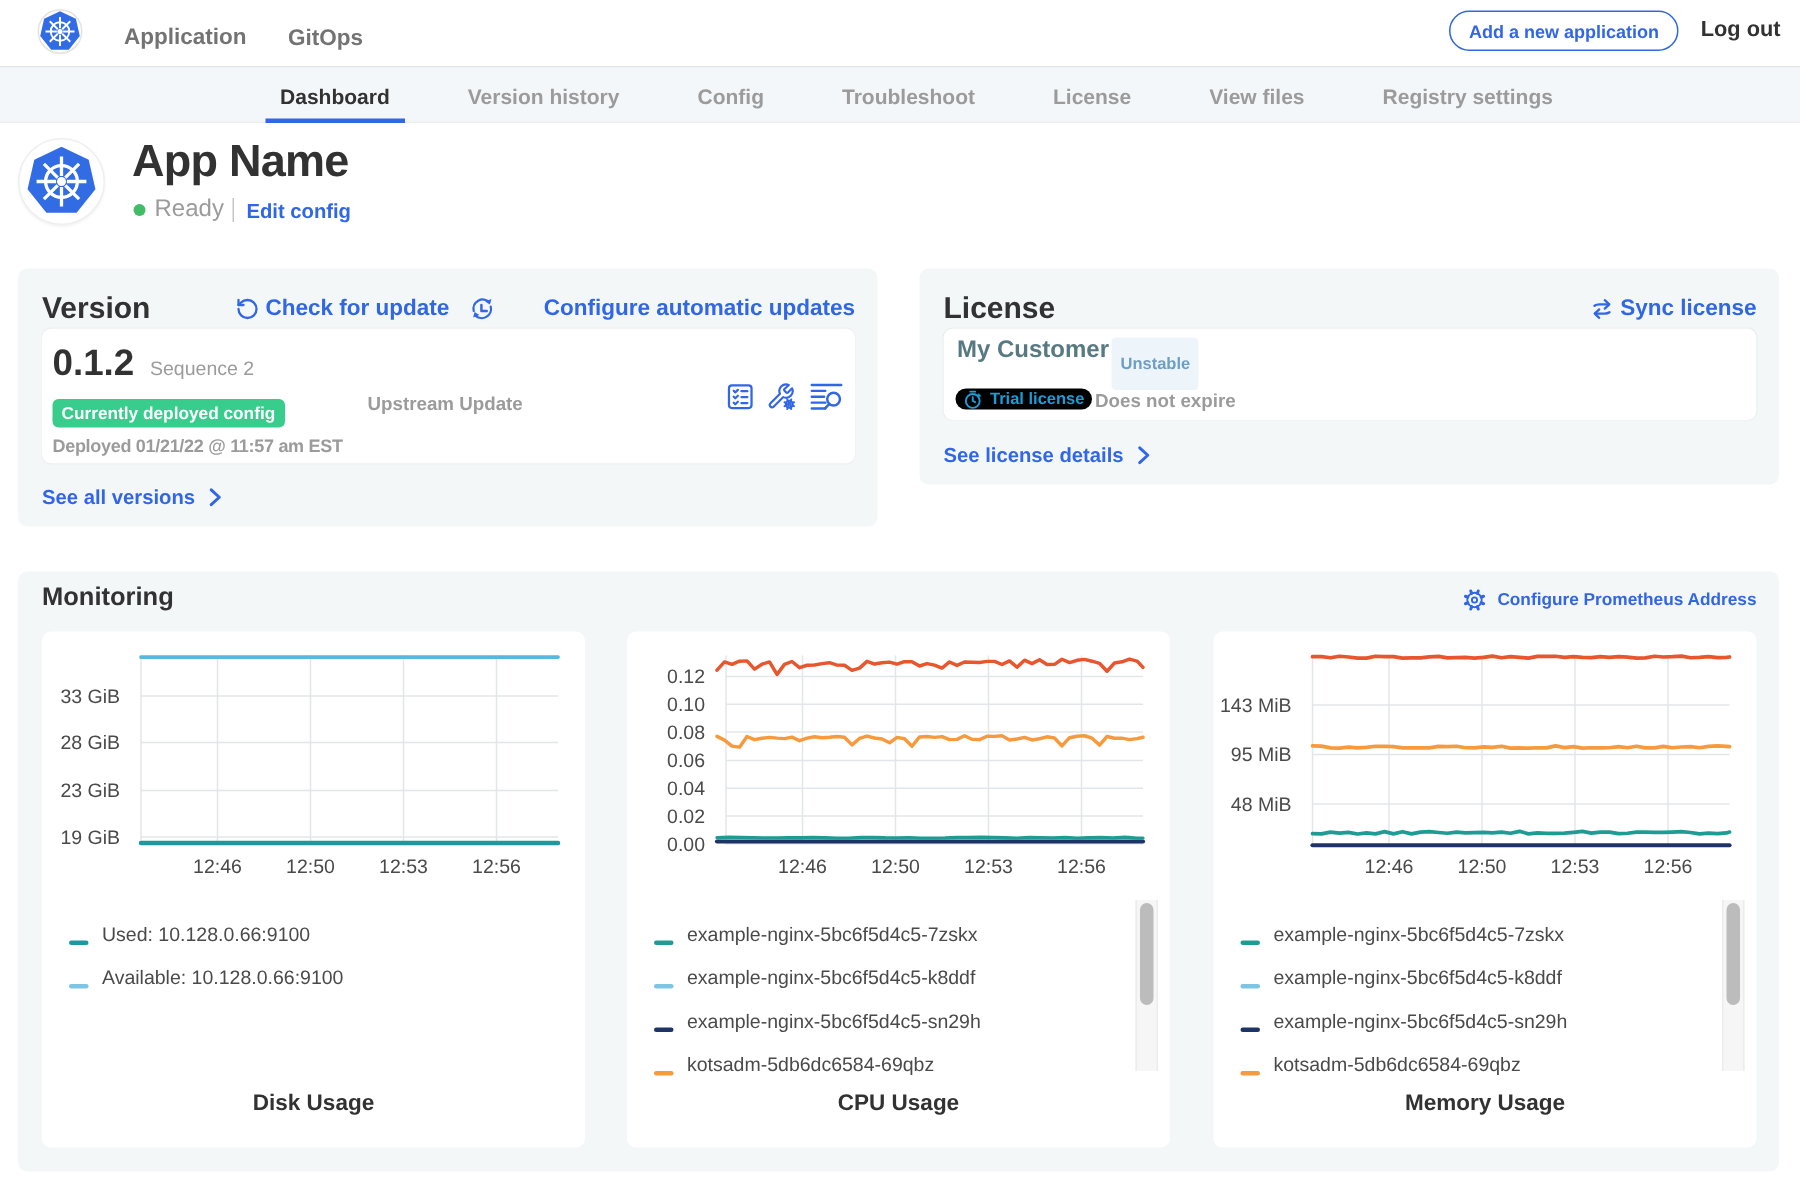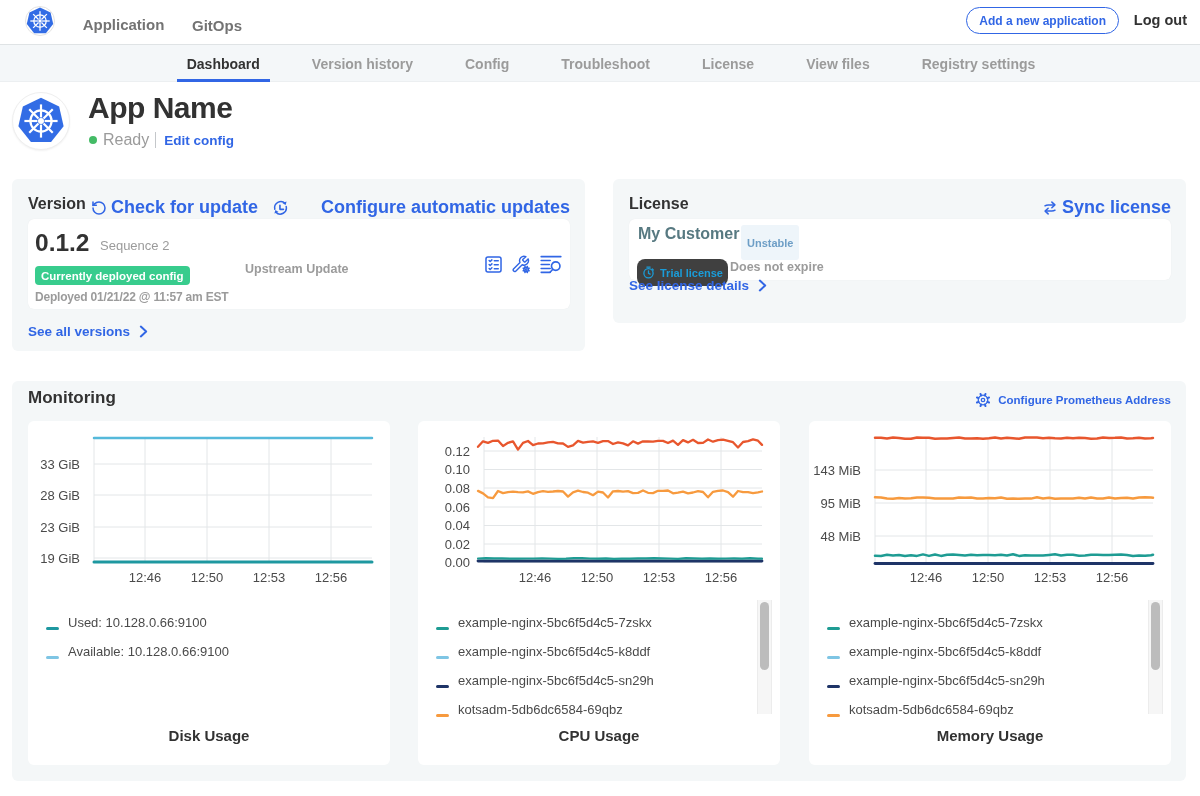--- a/index.html
+++ b/index.html
@@ -27,39 +27,39 @@
 .dot { width:8px; height:8px; border-radius:50%; background:#44bb66; margin-right:6px; }
 .ready { color:#9b9b9b; font-weight:400; }
 .vline { width:1px; height:16px; background:#c4c7ca; margin:0 8px 0 6px; }
 .editcfg { color:#3166e5; font-weight:700; font-size:13.5px; }
 
 
 .row1 { position:relative; height:203px; }
 .card { position:absolute; background:#f4f7f8; border-radius:6px; }
 .vcard { left:12px; top:1px; width:573px; height:172px; }
 .lcard { left:613px; top:1px; width:573px; height:144px; }
-.cardhead { position:absolute; top:16px; left:16px; font-size:16px; font-weight:700; color:#323232; }
-.headlinks { position:absolute; top:18px; right:15px; display:flex; align-items:flex-start; font-size:18px; font-weight:700; }
+.cardhead { position:absolute; top:16px; left:16px; font-size:20px; font-weight:700; color:#323232; }
+.headlinks { position:absolute; top:18px; right:15px; display:flex; align-items:flex-start; font-size:15px; font-weight:700; }
 .headlinks .lnk { display:flex; align-items:center; color:#3166e5; }
 .headlinks .lnk + .lnk { margin-left:14px;gap:28px; }
 .headlinks svg { margin-right:4px; }
 .innercard { position:absolute; left:16px; right:15px; background:#fff; border-radius:6px; box-shadow:0 0 1px rgba(0,0,0,.08); }
 .v-inner { top:40px; height:90px; }
 .l-inner { top:40px; height:61px; }
 .seelink { position:absolute; left:16px; font-size:13.5px; font-weight:700; color:#3166e5; display:flex; align-items:center; } .seelink svg { margin-left:5px; }
 .vernum { position:absolute; left:7px; top:12px; font-size:24.5px; line-height:24px; font-weight:700; color:#323232; }
 .seq { position:absolute; left:72px; top:19px; font-size:13px; color:#9b9b9b; }
 .deptag { position:absolute; left:7px; top:47px; height:19px; background:#38cc8d; border-radius:4px; color:#fff; font-size:11.5px; font-weight:700; display:flex; align-items:center; padding:0 6px; }
 .depdate { position:absolute; left:7px; top:71px; font-size:12px; letter-spacing:-.2px; font-weight:700; color:#9b9b9b; }
 .upstream { position:absolute; left:217px; top:43px; font-size:12.5px; font-weight:700; color:#9b9b9b; }
 .vicons { position:absolute; right:8px; top:36px; display:flex; align-items:center; }
 .vicons svg { margin-left:9px; }
 .custname { position:absolute; left:9px; top:6px; font-size:16px; font-weight:700; color:#577981; }
 .chanbadge { position:absolute; left:112px; top:6px; height:35px; padding:0 6px; background:#eef5fa; border-radius:3px; color:#6d9ec6; font-size:11px; font-weight:700; display:flex; align-items:center; }
-.trialchip { position:absolute; left:8px; top:40px; height:27px; padding:0 5px; background:#404040; border-radius:8px; color:#1a9cd8; font-size:11px; font-weight:700; display:flex; align-items:center; }
+.trialchip { position:absolute; left:8px; top:40px; height:14px; padding:0 5px; background:#000000; border-radius:8px; color:#1a9cd8; font-size:11px; font-weight:700; display:flex; align-items:center; }
 .trialchip svg { margin-right:5px; }
 .noexpire { position:absolute; left:101px; top:41px; font-size:12.5px; font-weight:700; color:#9b9b9b; }
 
 
 .moncard { position:absolute; left:12px; top:381px; width:1174px; height:400px; background:#f4f7f8; border-radius:6px; }
 .monhead { position:absolute; left:16px; top:7px; font-size:17px; font-weight:700; color:#323232; }
 .monlink { position:absolute; right:15px; top:11px; display:flex; align-items:center; font-size:11.5px; font-weight:700; color:#3166e5; }
 .monlink svg { margin-right:7px; }
 .chartcard { position:absolute; top:40px; width:362px; height:344px; background:#fff; border-radius:6px; }
 .cc1 { left:16px; } .cc2 { left:406px; } .cc3 { left:797px; }
@@ -222,21 +222,21 @@
           <svg width="13" height="13" viewBox="0 0 24 24" fill="none" stroke="#1a9cd8" stroke-width="2.4" stroke-linecap="round">
             <circle cx="12" cy="13.5" r="8.5"></circle>
             <polyline points="12,9 12,13.5 15,15"></polyline>
             <line x1="9" y1="2" x2="15" y2="2"></line>
             <line x1="19" y1="5.5" x2="20.8" y2="7.3"></line>
           </svg>
           <span>Trial license</span>
         </div>
       <div class="noexpire">Does not expire</div>
     </div>
-    <div class="seelink" style="top:99px;justify-content:center;">See license details&nbsp;<svg width="9" height="13" viewBox="0 0 10 14" fill="none" stroke="#3166e5" stroke-width="2.2" stroke-linecap="round" stroke-linejoin="round">
+    <div class="seelink" style="top:117px;justify-content:center;">See license details&nbsp;<svg width="9" height="13" viewBox="0 0 10 14" fill="none" stroke="#3166e5" stroke-width="2.2" stroke-linecap="round" stroke-linejoin="round">
           <polyline points="2,1.5 8,7 2,12.5"></polyline>
         </svg></div>
   </div>
 </div>
 
 <div class="moncard">
   <div class="monhead">Monitoring</div>
   <div class="monlink">
       <svg width="16" height="16" viewBox="0 0 24 24" fill="none" stroke="#3166e5" stroke-width="1.9" stroke-linecap="round">
         <circle cx="12" cy="12" r="7.2"></circle>

